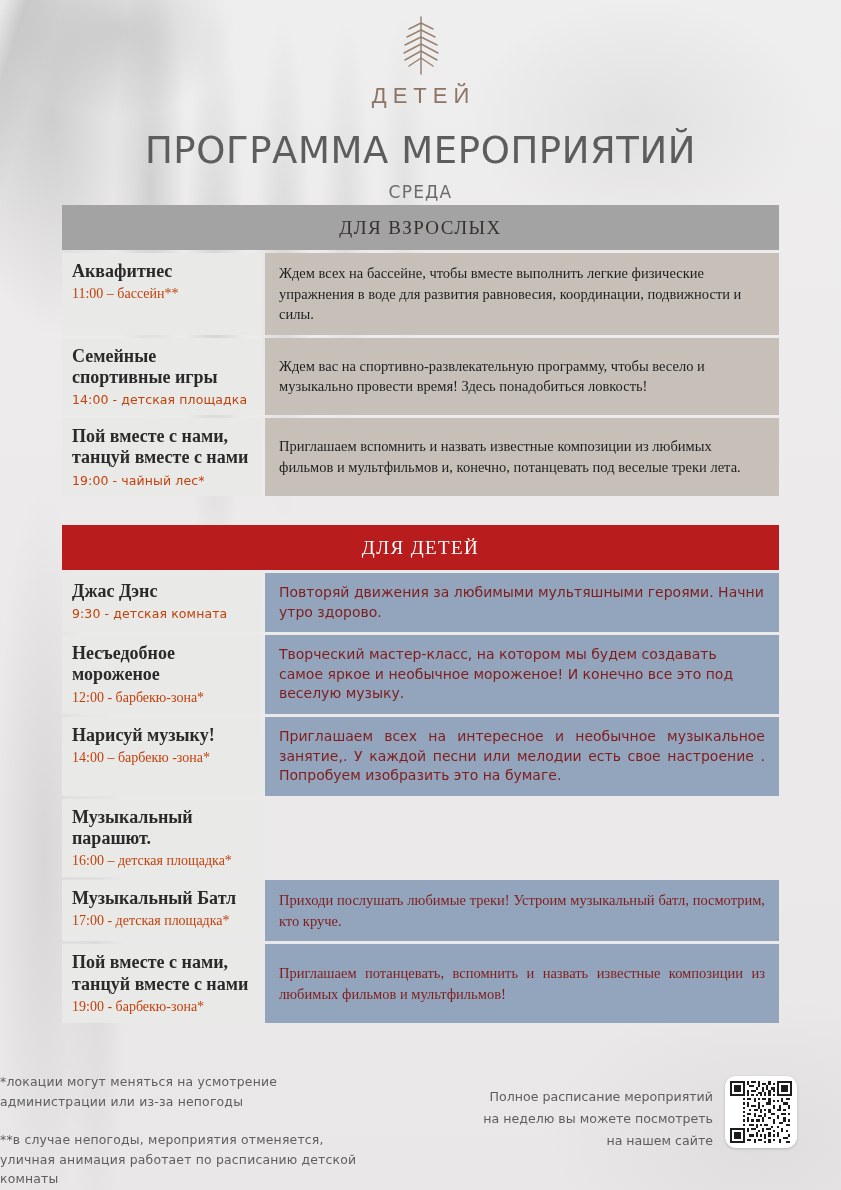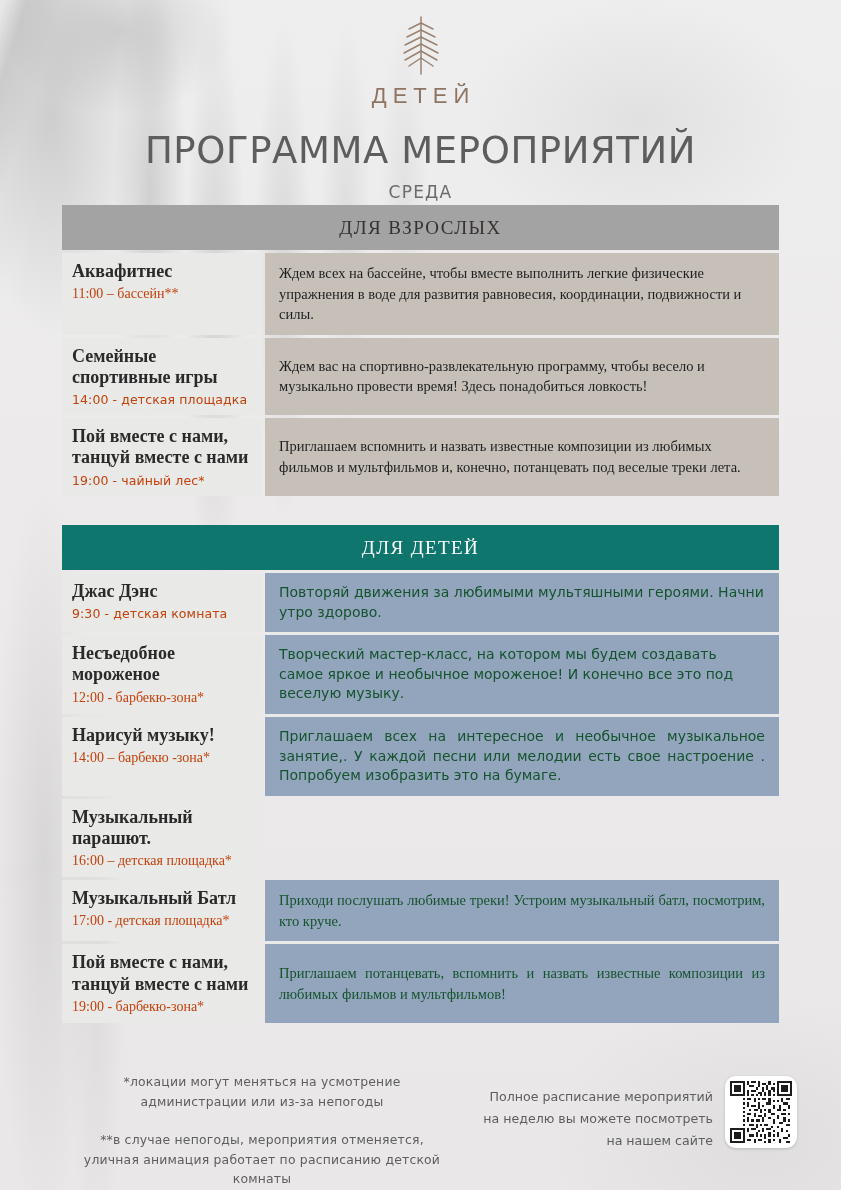--- a/index.html
+++ b/index.html
@@ -90,21 +90,21 @@
   .section-header {
     height: 45px;
     line-height: 45px;
     text-align: center;
     font-family: "Liberation Serif", serif;
     font-size: 19px;
     letter-spacing: 1.4px;
     font-weight: 400;
   }
   #section-adults .section-header { background: #a3a3a3; color: #35322f; }
-  #section-kids   .section-header { background: #0f766e; color: #ffffff; }
+  #section-kids   .section-header { background: #b91c1c; color: #ffffff; }
 
   .rows { display: block; }
   .row {
     display: flex;
     align-items: stretch;
     margin-top: 3px;
   }
   .row-left {
     width: 200px;
     background: #e9e9e7;
@@ -142,42 +142,40 @@
     font-family: "DejaVu Sans", sans-serif;
     font-size: 12.5px;
     letter-spacing: 0.1px;
   }
   .act-desc {
     font-family: "Liberation Serif", serif;
     font-size: 14.5px;
     line-height: 1.42;
     color: #1f1f1f;
   }
-  #section-kids .act-desc { color: #14532d; }
+  #section-kids .act-desc { color: #7f1d1d; }
   .row.descsans .act-desc {
     font-family: "DejaVu Sans", sans-serif;
     font-size: 14px;
     line-height: 1.4;
   }
   .row.justify .act-desc { text-align: justify; }
 
   
   .footer {
     position: absolute;
     left: 0; right: 0;
     top: 1062px;
     height: 128px;
     display: flex;
     align-items: flex-start;
   }
   .notes {
-    margin-left: 72px;
     width: 380px;
     padding-top: 10px;
-    text-align: center;
   }
   .note {
     font-family: "DejaVu Sans", sans-serif;
     font-size: 12.4px;
     line-height: 1.6;
     color: #5e5e5e;
     letter-spacing: 0.2px;
   }
   .note + .note { margin-top: 18px; }
 

